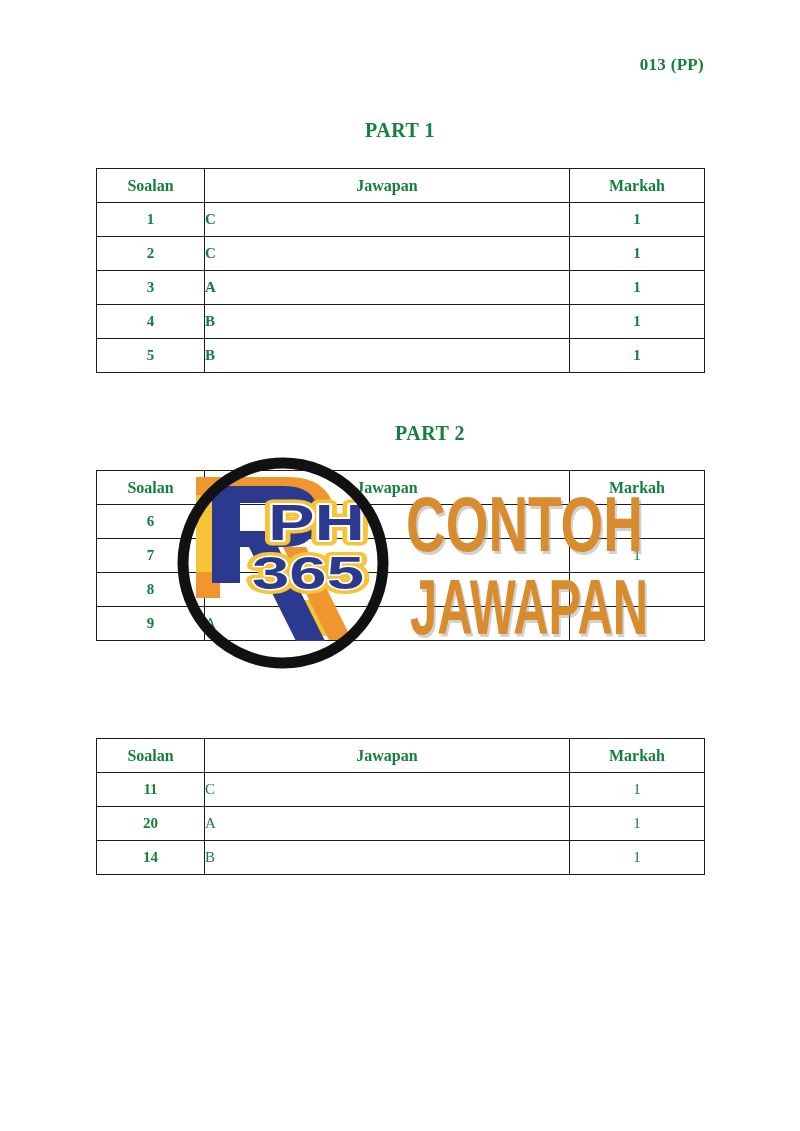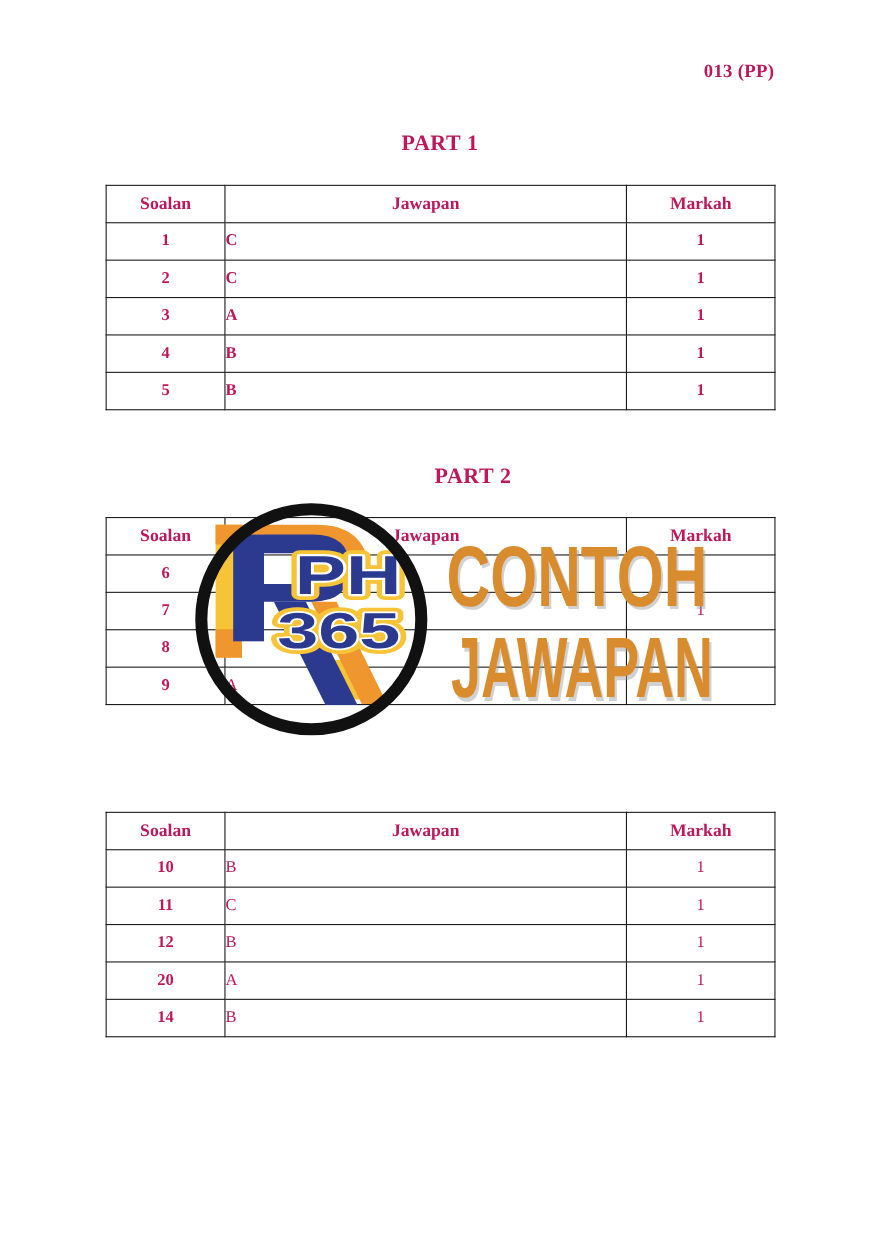--- a/index.html
+++ b/index.html
@@ -2,21 +2,21 @@
 <html><head>
 <meta charset="utf-8">
 <style>
   html, body { margin:0; padding:0; background:#e9e9e9; }
   .page {
     position:relative;
     width:800px; height:1131px;
     margin:0 auto;
     background:#ffffff;
     font-family:"Liberation Serif", serif;
-    color:#be185d;
+    color:#15803d;
     overflow:hidden;
   }
   .doc-code {
     position:absolute;
     top:55px; right:96px;
     font-size:17px;
     font-weight:bold;
     letter-spacing:0.3px;
   }
   .part-title {
@@ -174,32 +174,22 @@
       </colgroup>
     <thead>
       <tr>
         <th>Soalan</th>
         <th>Jawapan</th>
         <th>Markah</th>
       </tr>
     </thead>
     <tbody>
         <tr>
-          <td class="soalan">10</td>
-          <td class="jawapan">B</td>
-          <td class="markah">1</td>
-        </tr>
-        <tr>
           <td class="soalan">11</td>
           <td class="jawapan">C</td>
-          <td class="markah">1</td>
-        </tr>
-        <tr>
-          <td class="soalan">12</td>
-          <td class="jawapan">B</td>
           <td class="markah">1</td>
         </tr>
         <tr>
           <td class="soalan">20</td>
           <td class="jawapan">A</td>
           <td class="markah">1</td>
         </tr>
         <tr>
           <td class="soalan">14</td>
           <td class="jawapan">B</td>

